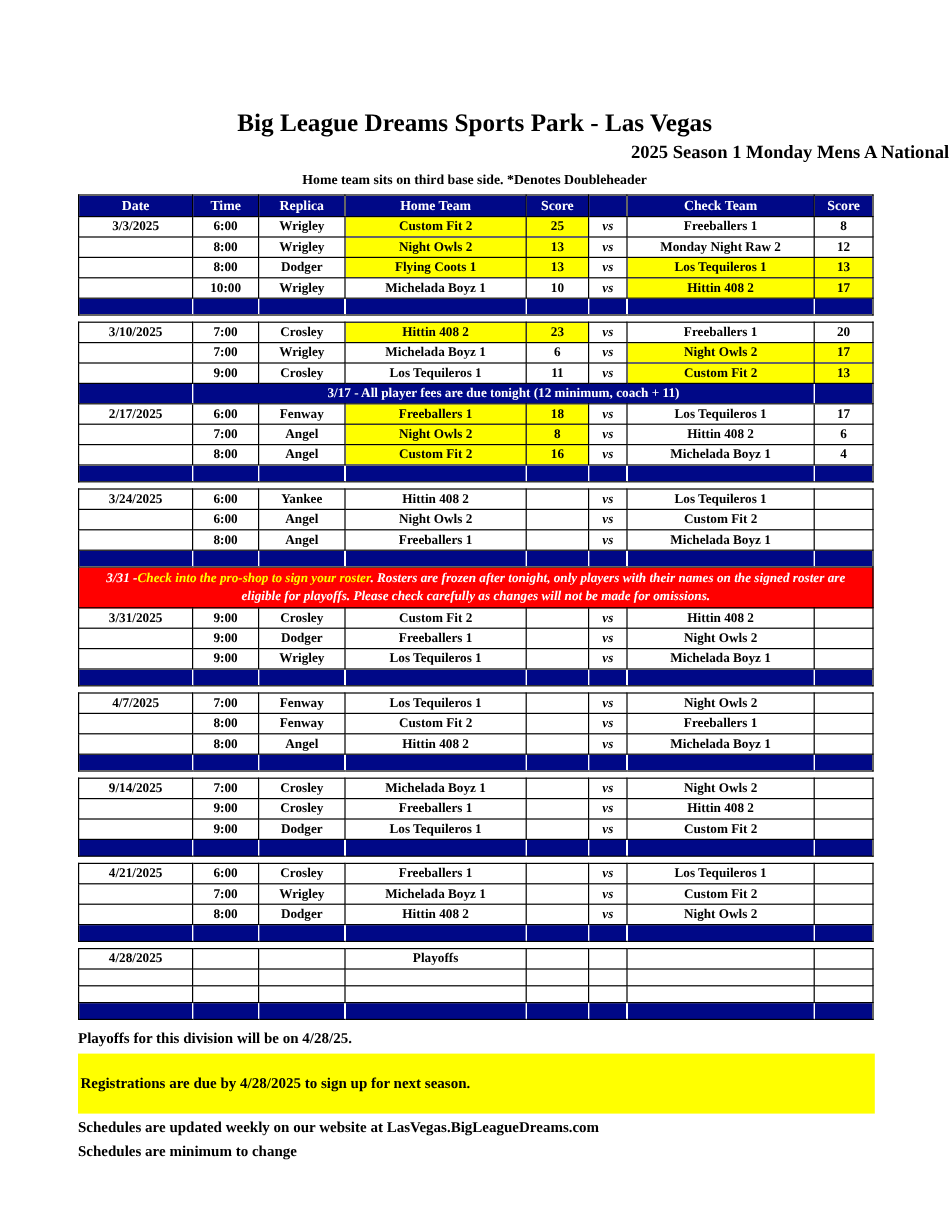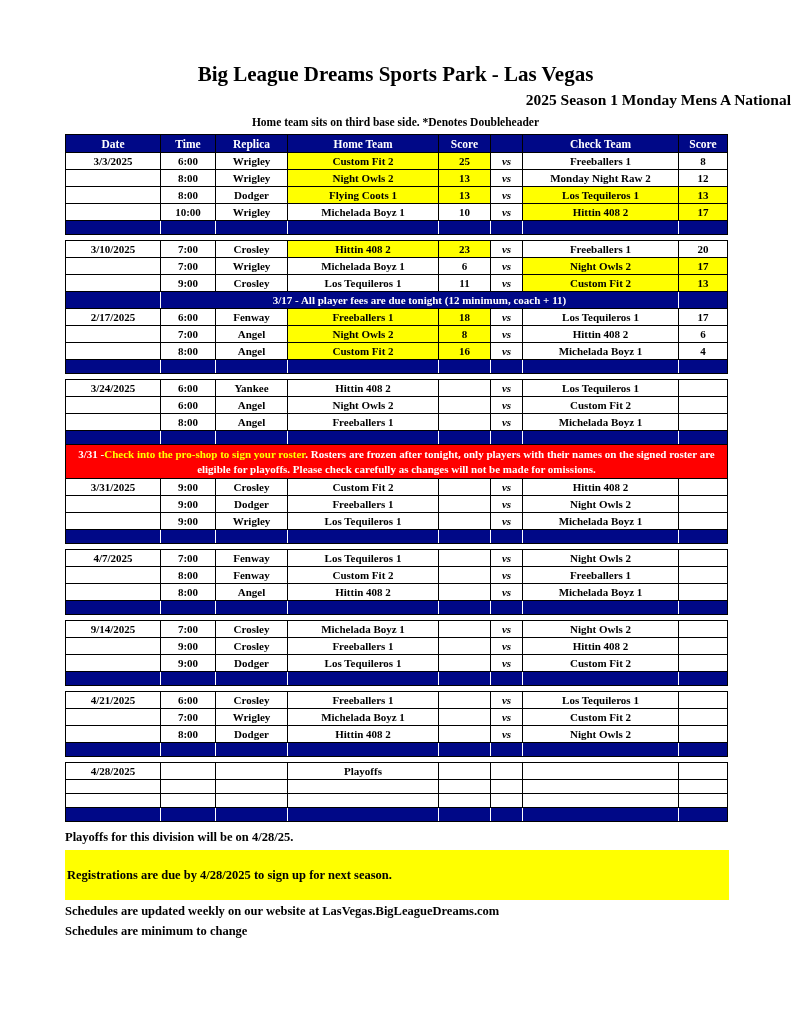--- a/index.html
+++ b/index.html
@@ -1,39 +1,39 @@
 <!DOCTYPE html>
 <html><head>
 <meta charset="utf-8">
 <style>
   html,body{margin:0;padding:0;background:#ffffff;}
   .page{position:relative;width:791px;height:1024px;background:#ffffff;color:#000;
         font-family:"Liberation Serif", serif;overflow:hidden;}
-  .title{padding-top:62px;text-align:center;font-size:21px;font-weight:bold;}
+  .title{padding-top:90px;text-align:center;font-size:21px;font-weight:bold;}
   .subtitle{text-align:right;font-size:15.5px;font-weight:bold;margin-top:4px;}
   .note{text-align:center;font-size:11.5px;font-weight:bold;margin-top:7px;}
   table.sched{margin:6px 12px 0 65px;border-collapse:collapse;table-layout:fixed;width:662px;}
   table.sched th{background:#000887;color:#ffffff;font-size:11.5px;font-weight:bold;
         height:17px;border:1px solid #000;padding:0;white-space:nowrap;overflow:hidden;}
   table.sched td{border:1px solid #000;font-weight:bold;font-size:11px;text-align:center;
         height:16px;padding:0 1px;white-space:nowrap;overflow:hidden;}
   td.yl{background:#FFFF00;}
   td.vs{font-style:italic;font-size:9.5px;}
   tr.sep td{background:#000887;height:13px;border-top:1px solid #000;border-bottom:1px solid #000;
         border-left:1px solid #fff;border-right:1px solid #fff;}
   tr.sep td:first-child{border-left:1px solid #000;}
   tr.sep td:last-child{border-right:1px solid #000;}
   tr.spacer td{border:none;height:5px;background:#fff;}
   tr.msg td{background:#000887;color:#fff;font-size:11px;height:16px;
         border-top:1px solid #000;border-bottom:1px solid #000;
         border-left:1px solid #fff;border-right:1px solid #fff;}
   tr.msg td:first-child{border-left:1px solid #000;}
   tr.msg td:last-child{border-right:1px solid #000;}
   tr.redmsg td{background:#FF0000;color:#fff;height:31px;line-height:14.5px;
-        border:1px solid #000;font-size:11px;padding:1px 8px;white-space:normal;overflow:visible;}
+        border:1px solid #000;font-size:11px;padding:1px 8px;white-space:normal;overflow:visible;font-style:italic;}
   tr.redmsg .hl{color:#FFFF00;}
   tr.empty td{height:13px;}
   .footer{margin:7px 0 0 65px;width:664px;font-weight:bold;font-size:12.5px;}
   .fline{margin-top:3px;line-height:17px;}
   .yellow-band{background:#FFFF00;padding:17px 2px;margin-top:4px;line-height:16px;}
 </style>
 </head>
 <body>
 
 <div class="page">

